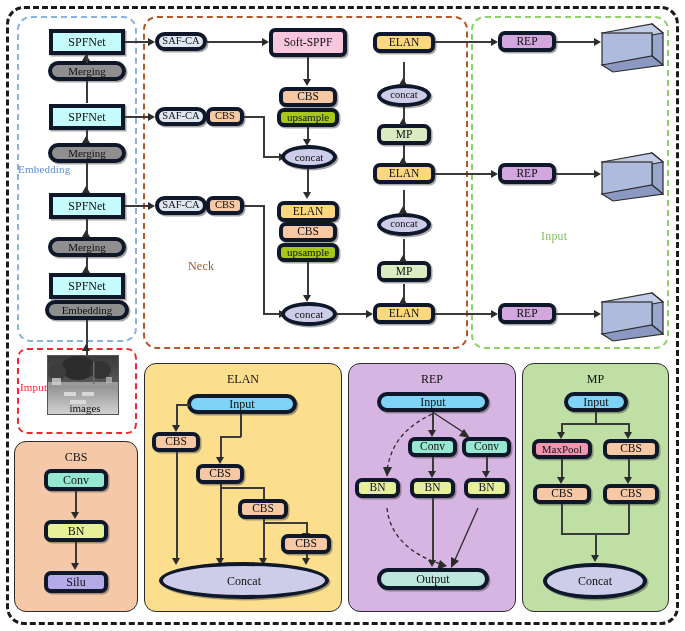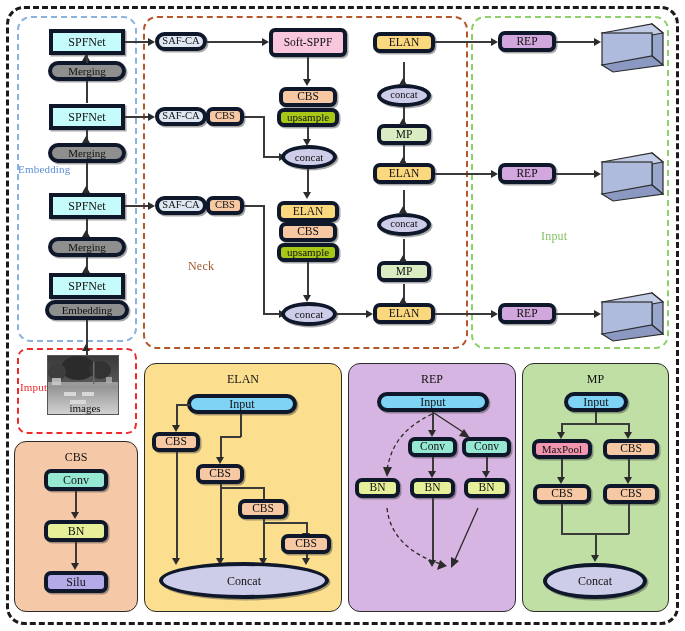--- a/index.html
+++ b/index.html
@@ -409,20 +409,23 @@
   </div>
   <div class="ln lnv" style="left:486px;top:457px;height:14px;"></div>
   <div class="arw arw-d" style="left:482px;top:471px;"></div>
   <div class="node rnd" style="left:464px;top:478px;width:45px;height:20px;background:#e6f098;font-size:11.5px;">
     <span>BN</span>
   </div>
 
   <div class="ln lnv" style="left:432px;top:498px;height:66px;"></div>
   <div class="arw arw-d" style="left:428px;top:560px;"></div>
 
+  <div class="node pill" style="left:377px;top:568px;width:112px;height:22px;background:#bfe6dd;font-size:12px;">
+    <span>Output</span>
+  </div>
 
   <div class="panel" style="left:522px;top:363px;width:147px;height:249px;background:#bfdfa4;">
     <div class="panel-title" style="top:8px;">MP</div>
   </div>
   <div class="node pill" style="left:564px;top:392px;width:64px;height:20px;background:#7fd3f5;font-size:12px;">
     <span>Input</span>
   </div>
 
   <div class="ln lnv" style="left:595px;top:412px;height:12px;"></div>
   <div class="ln lnh" style="left:561px;top:423px;width:68px;"></div>

